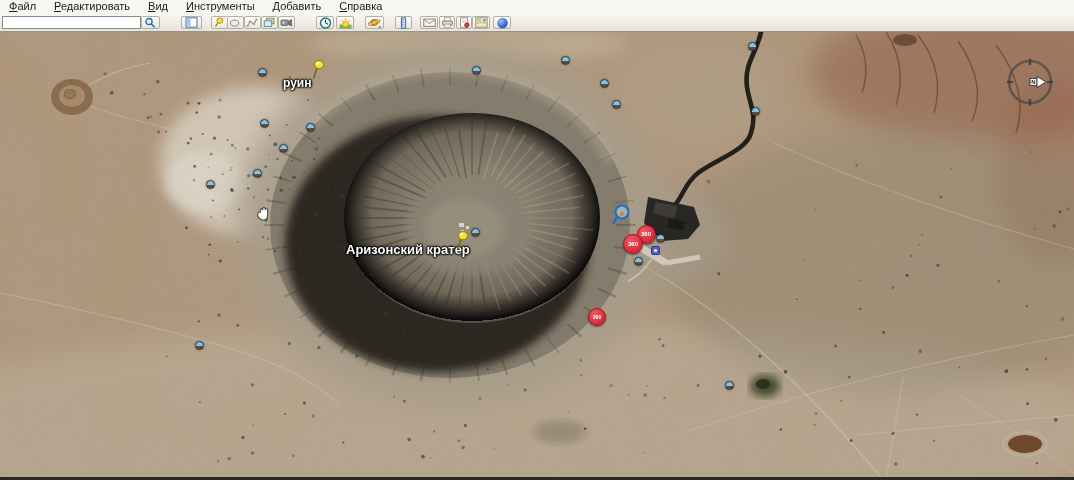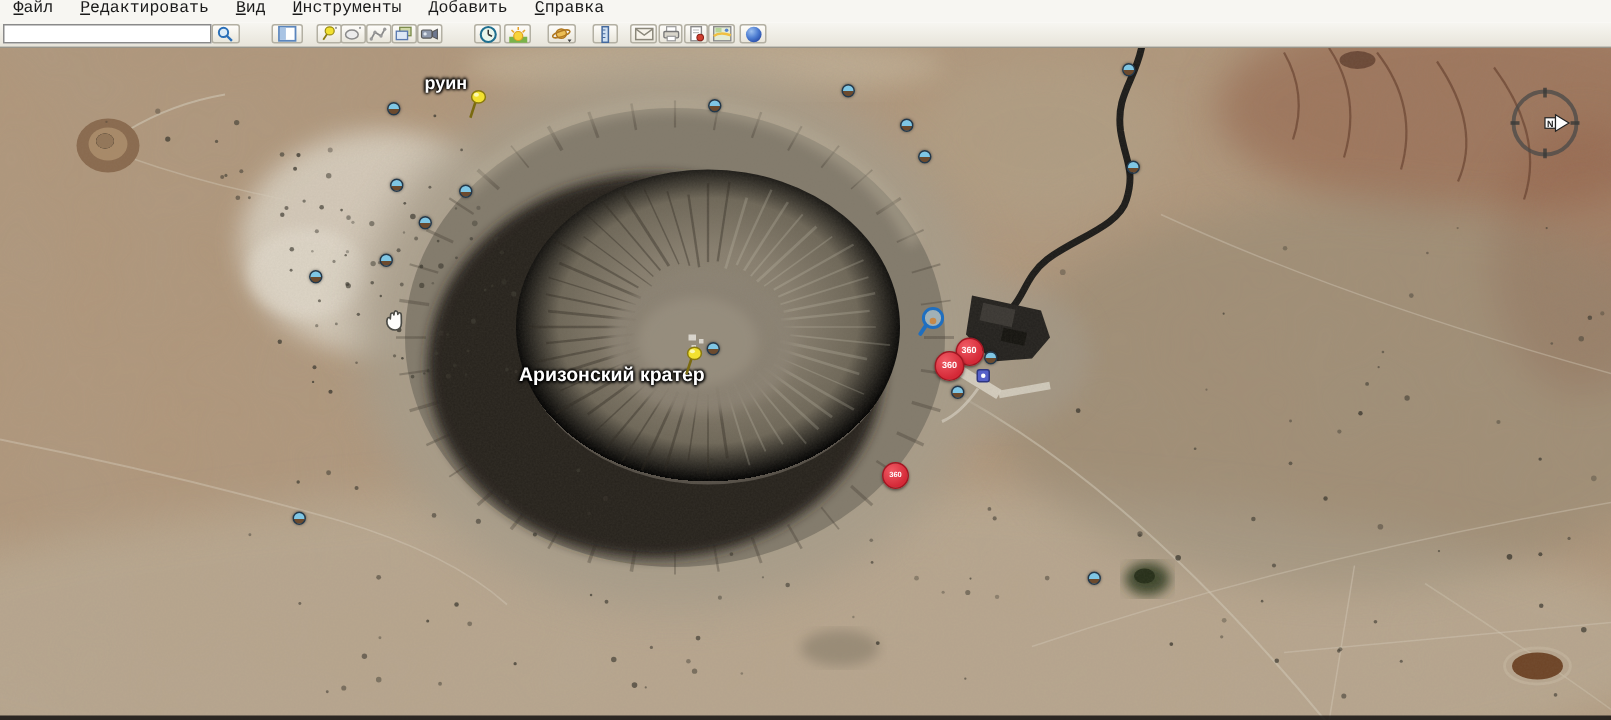--- a/index.html
+++ b/index.html
@@ -2,21 +2,21 @@
 <html><head>
 <meta charset="utf-8">
 <style>
   html,body{margin:0;padding:0;background:#888;}
   .app{position:relative;width:1074px;height:480px;overflow:hidden;
        font-family:"Liberation Sans",sans-serif;background:#fff;}
   
   .menubar{position:absolute;left:0;top:0;width:100%;height:15px;
            background:#f7f6f2;font-size:11px;color:#1a1a1a;
            display:flex;align-items:center;}
-  .menu-item{padding:0 9px;height:17px;line-height:14px;cursor:default;font-family:Liberation Mono, monospace;}
+  .menu-item{padding:0 9px;height:17px;line-height:14px;cursor:default;}
   .menu-item u{text-decoration:underline;}
   
   .toolbar{position:absolute;left:0;top:15px;width:100%;height:16px;
            background:linear-gradient(#f7f6f1,#e7e4da);
            border-bottom:1px solid #98958a;}
   .search-input{position:absolute;left:2px;top:1px;width:133px;height:11px;
            border:1px solid #8a8a8a;font-size:10px;padding:0 2px;
            font-family:"Liberation Sans",sans-serif;background:#fff;}
   .tb{position:absolute;top:1px;height:13px;box-sizing:border-box;
       border:1px solid #b3b0a3;border-radius:2px;
@@ -647,21 +647,21 @@
       <span class="photo-m" style="left: 748px; top: 42px;"></span>
       <span class="photo-m" style="left: 751px; top: 107px;"></span>
       <span class="photo-m" style="left: 725px; top: 381px;"></span>
       <span class="photo-m" style="left: 643px; top: 225px;"></span>
       <span class="photo-m" style="left: 656px; top: 234px;"></span>
       <span class="photo-m" style="left: 634px; top: 257px;"></span>
       <span class="photo-m" style="left: 471px; top: 228px;"></span>
       <span class="m360" style="left: 636.5px; top: 224.5px; width: 17px; height: 17px; font-size: 6px;">360</span>
       <span class="m360" style="left: 623px; top: 234px; width: 18px; height: 18px; font-size: 6px;">360</span>
       <span class="m360" style="left: 588px; top: 308px; width: 16px; height: 16px; font-size: 5px;">360</span>
-      <span class="pm-label" style="left: 283px; top: 48px; font-size: 12px;">руин</span>
+      <span class="pm-label" style="left: 283px; top: 76px; font-size: 12px;">руин</span>
       <span class="abs" style="left: 311px; top: 59px;"><svg width="14" height="22" viewBox="0 0 14 22">
           <line x1="6" y1="9" x2="2.6" y2="19.5" stroke="#7a6a10" stroke-width="1.7"></line>
           <ellipse cx="8" cy="5.6" rx="4.6" ry="4.1" fill="#f2e130" stroke="#8a7a10" stroke-width="1"></ellipse>
           <ellipse cx="6.6" cy="4.2" rx="1.7" ry="1.3" fill="#fbf8b0"></ellipse>
         </svg></span>
       <span class="pm-label" style="left: 346px; top: 242px; font-size: 13px;">Аризонский кратер</span>
       <span class="abs" style="left: 455px; top: 230px;"><svg width="14" height="22" viewBox="0 0 14 22">
           <line x1="6" y1="9" x2="2.6" y2="19.5" stroke="#7a6a10" stroke-width="1.7"></line>
           <ellipse cx="8" cy="5.6" rx="4.6" ry="4.1" fill="#f2e130" stroke="#8a7a10" stroke-width="1"></ellipse>
           <ellipse cx="6.6" cy="4.2" rx="1.7" ry="1.3" fill="#fbf8b0"></ellipse>

